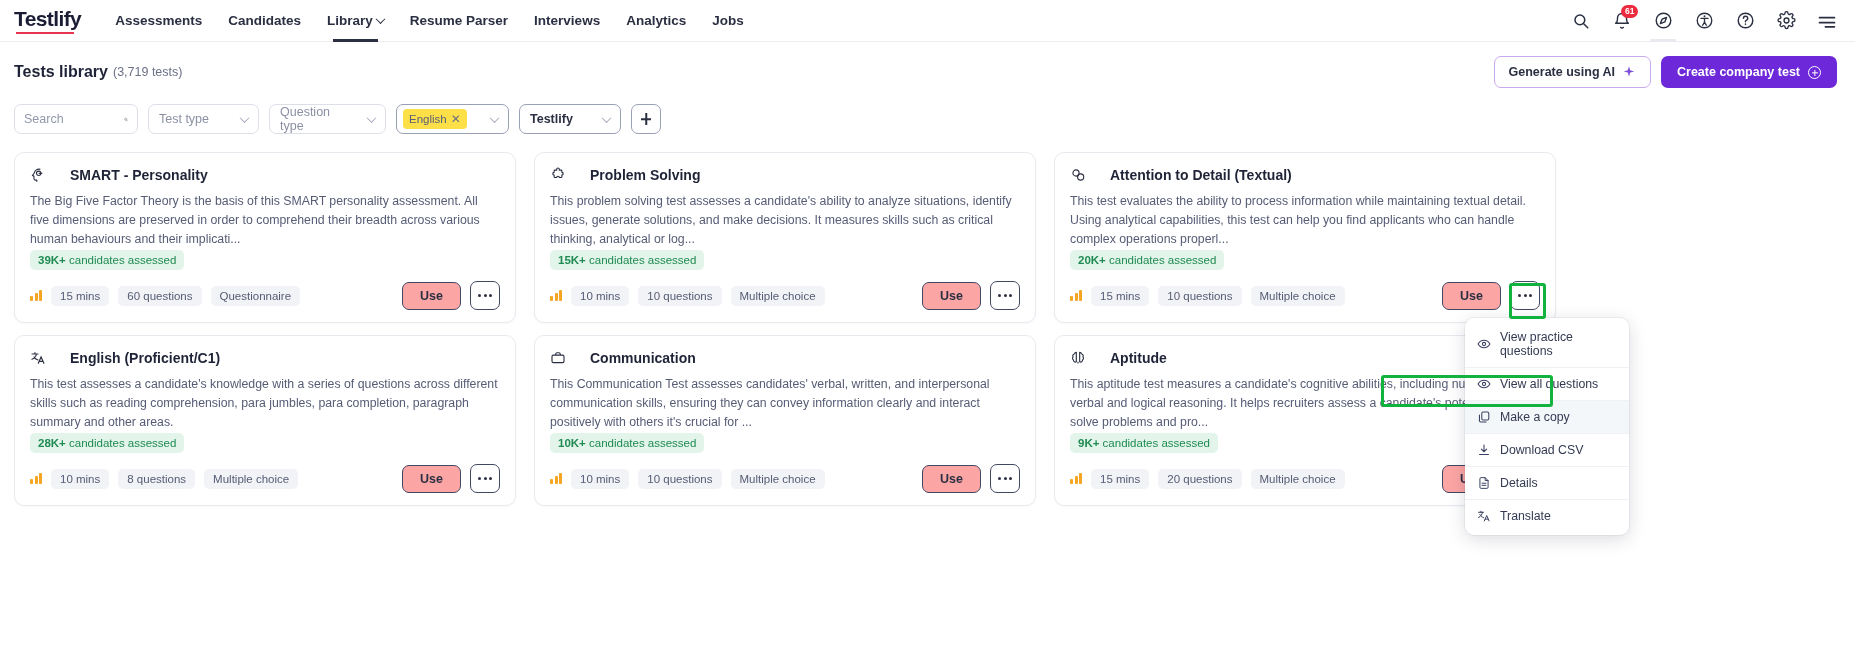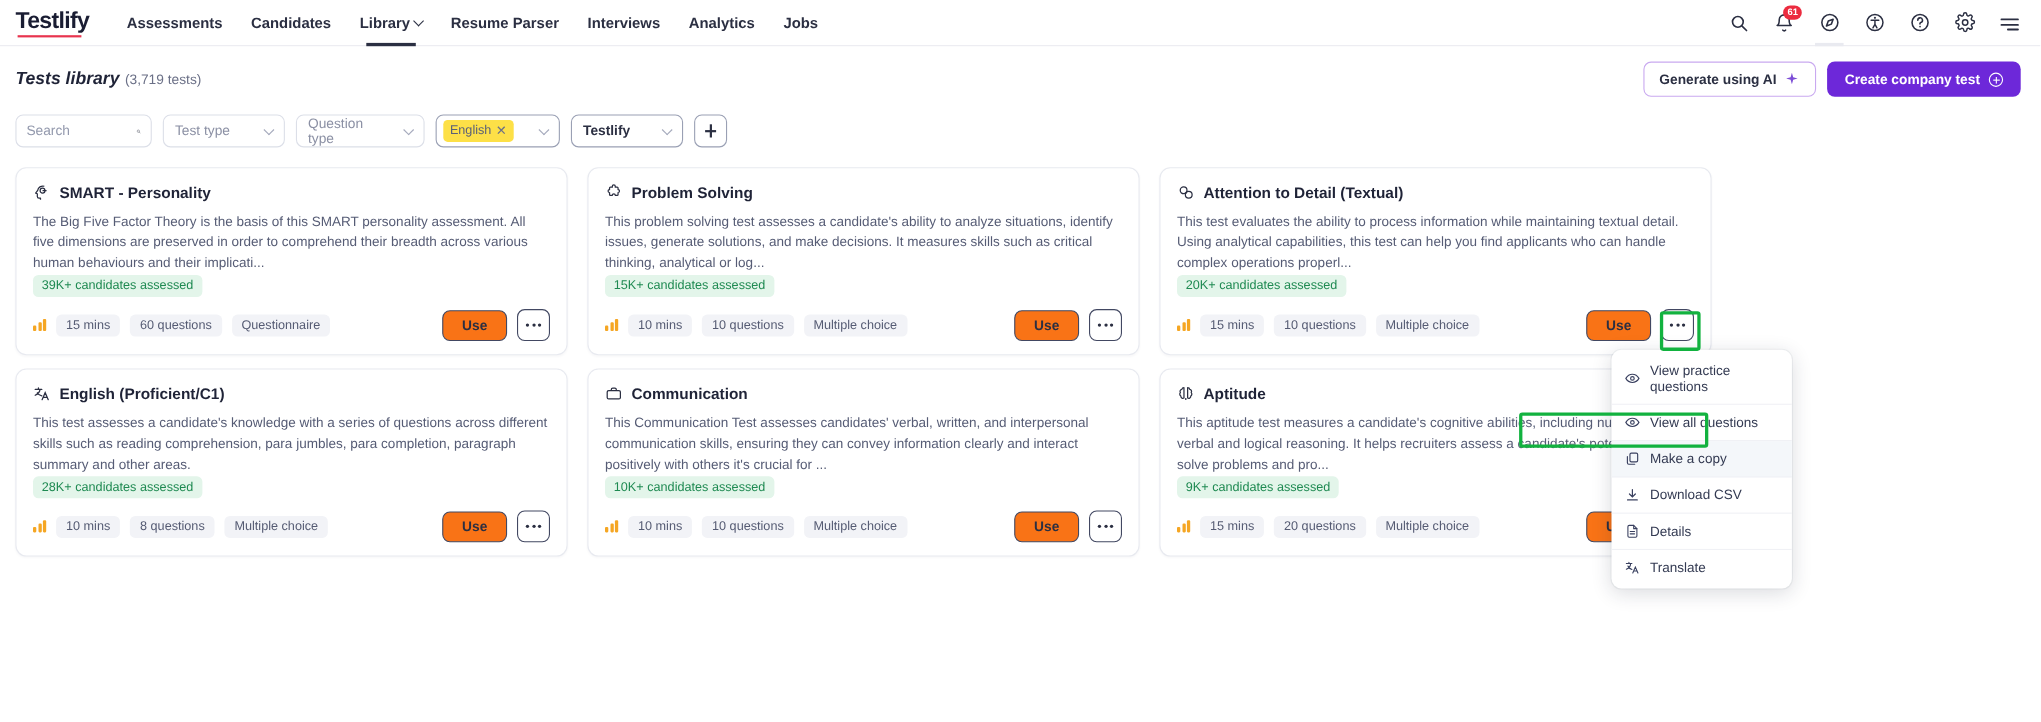--- a/index.html
+++ b/index.html
@@ -58,21 +58,21 @@
     content:""; position:absolute; bottom:-11px; left:-3px; right:-3px;
     height:2.5px; background:#e9eaf0;
   }
 
   
   .pagehead {
     display: flex; align-items: center;
     padding: 14px 18px 0 14px;
     height: 46px;
   }
-  .page-title { font-size: 16px; font-weight: 700; color: #1f2337; font-style: italic; }
+  .page-title { font-size: 16px; font-weight: 700; color: #1f2337; }
   .page-count { font-size: 12.5px; color: #6b7087; margin-left: 5px; font-weight: 400;}
   .head-actions { margin-left: auto; display: flex; align-items: center; gap: 10px; }
   .btn-ai {
     border: 1px solid #c9a9f0; border-radius: 7px; background: #fff;
     font-size: 12.5px; font-weight: 700; color: #2b2f42;
     padding: 8px 14px; cursor: pointer; display: flex; align-items: center; gap: 7px;
   }
   .btn-primary {
     border: none; border-radius: 7px; background: #6d28d9; color: #fff;
     font-size: 12.5px; font-weight: 700; padding: 9px 16px; cursor: pointer;
@@ -135,49 +135,49 @@
     padding: 18px 14px 0 14px;
   }
   .card {
     border: 1px solid #e8eaf0; border-radius: 10px; background: #fff;
     padding: 14px 15px 12px 15px; height: 171px;
     display: flex; flex-direction: column;
     box-shadow: 0 1px 2px rgba(30,35,60,0.03);
     position: relative;
   }
   .card-title {
-    display: flex; align-items: center; gap: 8px;
+    display: flex; align-items: center; gap: 24px;
     font-size: 14px; font-weight: 700; color: #1f2337;
   }
   .card-title svg { flex: none; }
   .card-desc {
     margin-top: 9px; font-size: 12.3px; line-height: 19px; color: #565c75;
   }
   .card-spacer { flex: 1; }
   .pill-green {
     align-self: flex-start;
     background: #e3f5ea; color: #1f8a52; border-radius: 5px;
     font-size: 11.5px; padding: 4px 8px;
   }
-  .pill-green b { font-weight: 400; }
+  .pill-green b { font-weight: 700; }
   .card-foot {
     margin-top: 11px; display: flex; align-items: center; gap: 9px;
   }
   .bars { display: flex; align-items: flex-end; gap: 1.5px; height: 11px; }
   .bars i { display: block; width: 3px; background: #f5a623; border-radius: 1px; }
   .bars i:nth-child(1){ height: 5px; }
   .bars i:nth-child(2){ height: 8px; }
   .bars i:nth-child(3){ height: 11px; }
   .meta {
     background: #f2f3f7; color: #555b73; border-radius: 5px;
     font-size: 11.5px; padding: 4px 9px; white-space: nowrap;
   }
   .foot-right { margin-left: auto; display: flex; align-items: center; gap: 9px; }
   .btn-use {
-    border: 1px solid #424862; border-radius: 7px; background: #f97316;
+    border: 1px solid #424862; border-radius: 7px; background: #fca5a5;
     font-size: 12.5px; font-weight: 700; color: #2b2f42;
     padding: 6px 17px; cursor: pointer;
   }
   .btn-dots {
     width: 30px; height: 29px; border: 1px solid #424862; border-radius: 7px;
     background: #fff; cursor: pointer;
     display: flex; align-items: center; justify-content: center; gap: 2.5px;
   }
   .btn-dots span { width: 3px; height: 3px; border-radius: 50%; background: #2b2f42; }
 

